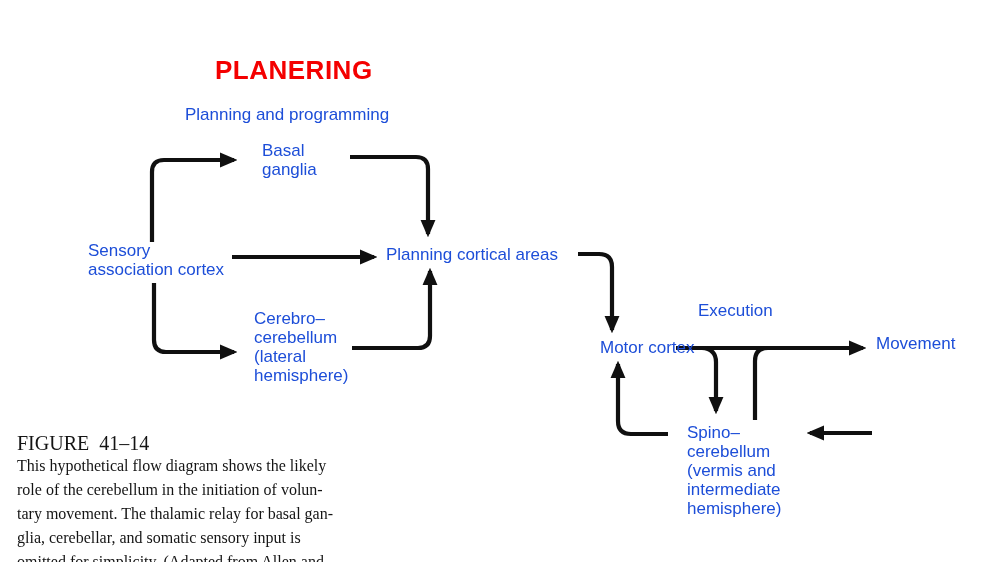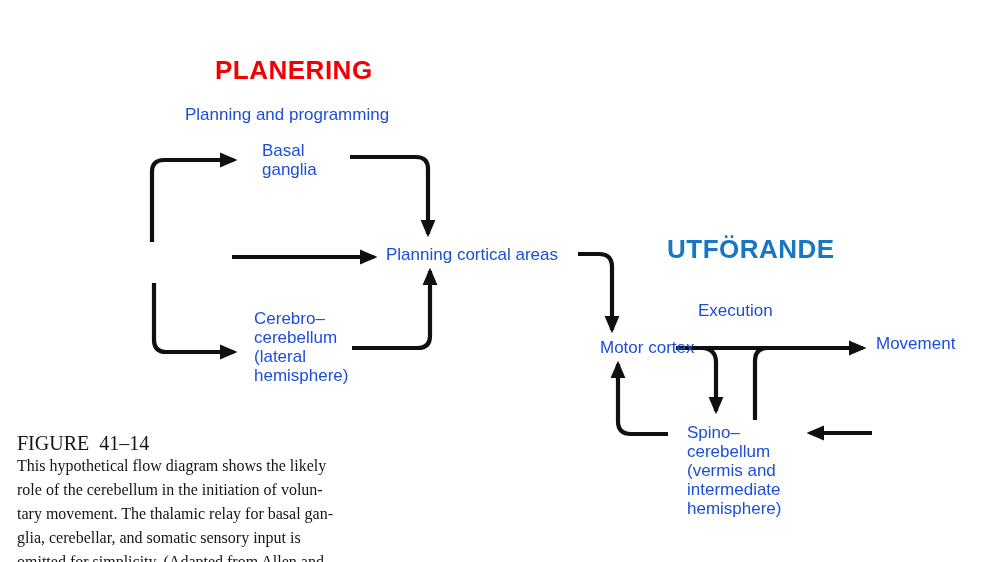--- a/index.html
+++ b/index.html
@@ -36,27 +36,28 @@
       <path d="M578 254 L599 254 Q612 254 612 267 L612 330" marker-end="url(#ah)"></path>
       <path d="M676 348 L863 348" marker-end="url(#ah)"></path>
       <path d="M702 348 Q716 349 716 362 L716 411" marker-end="url(#ah)"></path>
       <path d="M755 420 L755 361 Q755 348 768 348"></path>
       <path d="M668 434 L631 434 Q618 434 618 421 L618 364" marker-end="url(#ah)"></path>
       <path d="M872 433 L810 433" marker-end="url(#ah)"></path>
     </g>
   </svg>
 
   <div class="hdr hdr-plan" style="left:215px;top:56px">PLANERING</div>
-  <div class="hdr hdr-exec" style="left:667px;top:235px">UTFÖRANDE</div>
 
   <div class="lbl" style="left:185px;top:105px">Planning and programming</div>
   <div class="lbl" style="left:698px;top:301px">Execution</div>
 
   <div class="lbl" style="left:262px;top:141px">Basal
 ganglia</div>
+  <div class="lbl" style="left:88px;top:241px">Sensory
+association cortex</div>
   <div class="lbl" style="left:386px;top:245px">Planning cortical areas</div>
   <div class="lbl" style="left:254px;top:309px">Cerebro–
 cerebellum
 (lateral
 hemisphere)</div>
   <div class="lbl" style="left:600px;top:338px">Motor cortex</div>
   <div class="lbl" style="left:876px;top:334px">Movement</div>
   <div class="lbl" style="left:687px;top:423px">Spino–
 cerebellum
 (vermis and

